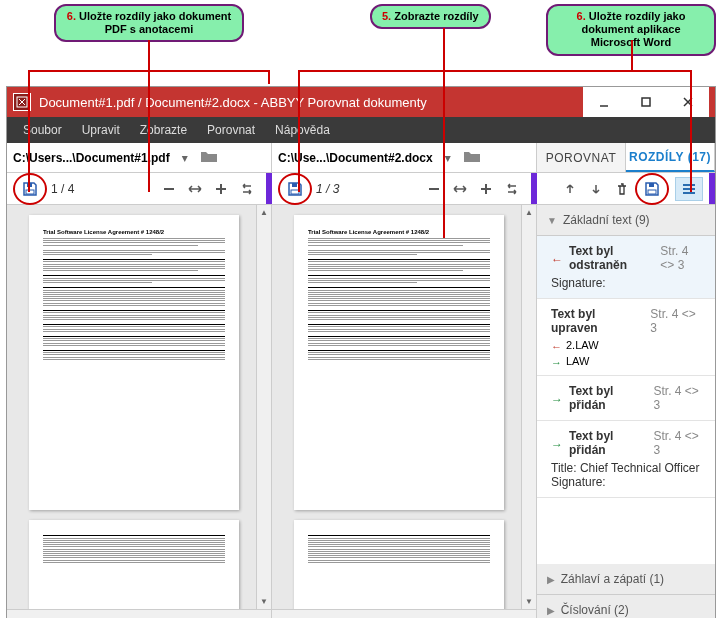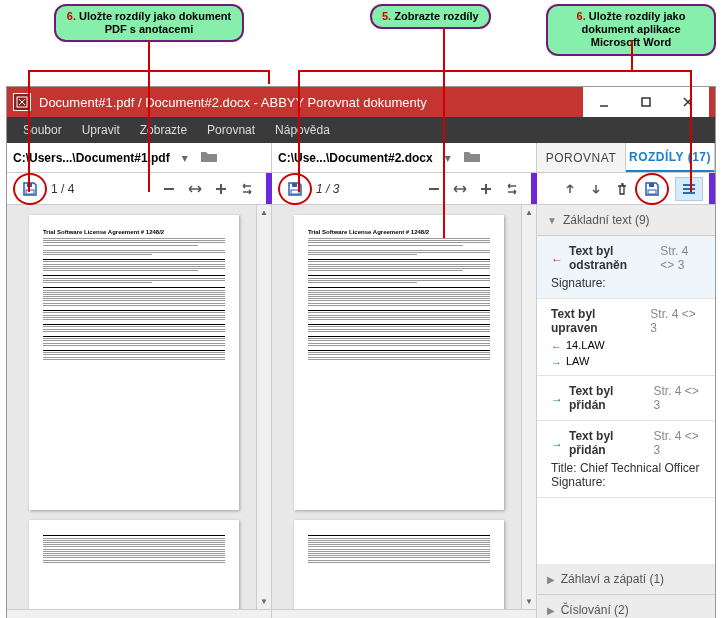--- a/index.html
+++ b/index.html
@@ -437,21 +437,21 @@
             <div class="diff-body">Signature:</div>
           </div>
 
           <div class="diff-item">
             <div class="diff-head">
               <span class="title">Text byl upraven</span>
               <span class="loc">Str. 4 &lt;&gt; 3</span>
             </div>
             <div class="diff-sub">
                 <span class="arrow-del" style="color:#c0392b">←</span> 
-                <span>14.LAW</span>
+                <span>2.LAW</span>
               </div>
             <div class="diff-sub">
                 <span class="arrow-add" style="color:#1e8a3b">→</span> 
                 <span>LAW</span>
               </div>
           </div>
 
           <div class="diff-item">
             <div class="diff-head">
               <span class="arrow-add">→</span>

